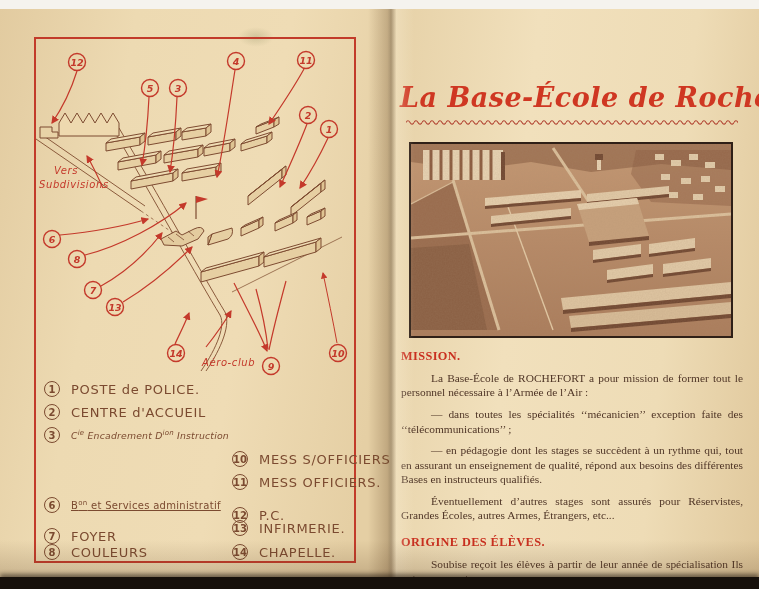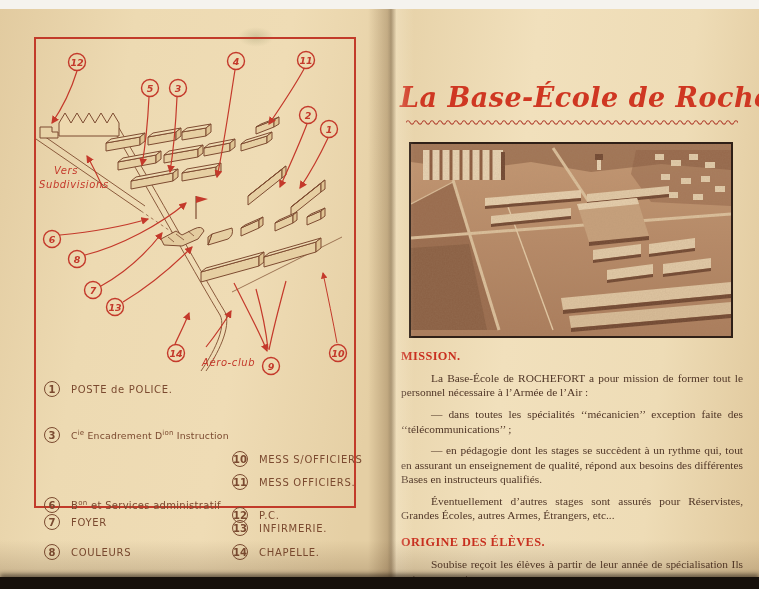--- a/index.html
+++ b/index.html
@@ -26,36 +26,36 @@
     position:absolute;left:0;top:540px;width:759px;height:37px;pointer-events:none;
     background:linear-gradient(rgba(90,60,30,0),rgba(80,52,26,.22));
   }
   .smudge{
     position:absolute;left:238px;top:26px;width:36px;height:20px;border-radius:50%;
     background:radial-gradient(rgba(140,140,95,.30),rgba(140,140,95,0) 70%);
   }
 
   
   .map-frame{
-    position:absolute;left:34px;top:28px;width:322px;height:471px;
+    position:absolute;left:34px;top:28px;width:322px;height:526px;
     border:2px solid #c23b2a;box-sizing:border-box;
   }
   .map-svg{position:absolute;left:0;top:0;}
   .lg-row{position:absolute;height:18px;white-space:nowrap;color:#7b4a30;}
   .lg-num{
     display:inline-block;width:16px;height:16px;line-height:15px;border:1.4px solid #7b4a30;
     border-radius:50%;text-align:center;font-family:"DejaVu Sans",sans-serif;
     font-size:10px;font-weight:bold;vertical-align:middle;box-sizing:border-box;
   }
   .lg-label{
     display:inline-block;margin-left:7px;vertical-align:middle;
-    font-family:"DejaVu Sans",sans-serif;font-size:10px;letter-spacing:.7px;font-weight:500;
-  }
-  .lg-label.sz-small{font-size:9.3px;letter-spacing:.2px;}
-  .lg-label.sz-mid{font-size:10px;letter-spacing:.3px;}
+    font-family:"DejaVu Sans",sans-serif;font-size:13px;letter-spacing:.7px;font-weight:500;
+  }
+  .lg-label.sz-small{font-size:9.3px;letter-spacing:.2px;font-style:italic;}
+  .lg-label.sz-mid{font-size:10px;letter-spacing:.3px;text-decoration:underline;}
   .lg-label sup{font-size:7px;}
 
   
   .title-script{
     position:absolute;left:400px;top:82px;width:344px;text-align:center;
     font-family:"DejaVu Serif",serif;font-style:italic;font-weight:bold;
     font-size:27px;color:#cf3722;letter-spacing:.5px;white-space:nowrap;
   }
   .title-wave{position:absolute;left:406px;top:118px;width:332px;height:7px;}
   .photo{
@@ -260,29 +260,33 @@
         <text class="map-red-label" x="18" y="135">Vers</text>
         <text class="map-red-label" x="3" y="149">Subdivisions</text>
         <text class="map-red-label" x="166" y="327">Aéro-club</text>
       </g>
     </svg>
 
     <div class="lg-row" style="left:8px;top:340px">
       <span class="lg-num">1</span>
       <span class="lg-label">POSTE de POLICE.</span>
     </div>
+    <div class="lg-row" style="left:8px;top:363px">
+      <span class="lg-num">2</span>
+      <span class="lg-label">CENTRE d'ACCUEIL</span>
+    </div>
     <div class="lg-row" style="left:8px;top:386px">
       <span class="lg-num">3</span>
       <span class="lg-label sz-small"><span>C</span><sup>ie</sup><span> Encadrement D</span><sup>ion</sup><span> Instruction</span></span>
     </div>
     <div class="lg-row" style="left:8px;top:456px">
       <span class="lg-num">6</span>
       <span class="lg-label sz-mid"><span>B</span><sup>on</sup><span> et Services administratif</span></span>
     </div>
-    <div class="lg-row" style="left:8px;top:473px">
+    <div class="lg-row" style="left:8px;top:487px">
       <span class="lg-num">7</span>
       <span class="lg-label">FOYER</span>
     </div>
     <div class="lg-row" style="left:8px;top:503px">
       <span class="lg-num">8</span>
       <span class="lg-label">COULEURS</span>
     </div>
 
     <div class="lg-row" style="left:196px;top:410px">
       <span class="lg-num">10</span>

